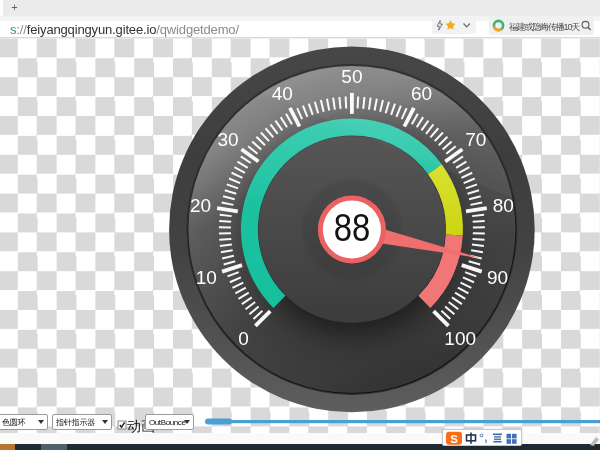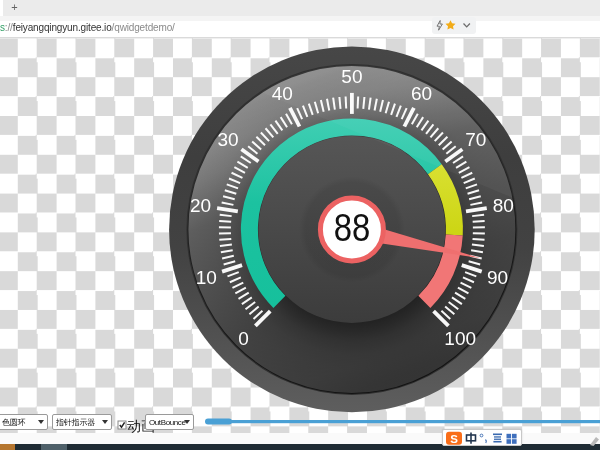--- a/index.html
+++ b/index.html
@@ -2,21 +2,21 @@
 <html><head><meta charset="utf-8">
 <style>
 * { margin:0; padding:0; box-sizing:border-box; }
 html,body { width:600px; height:450px; overflow:hidden; }
 body { font-family:"Liberation Sans", sans-serif; position:relative; background:#fff; }
 .tabstrip { position:absolute; left:0; top:0; width:600px; height:16px; background:#ebebeb; }
 .tabsliver { position:absolute; left:0; top:0; width:2.5px; height:16px; background:#fff; }
 .plus { position:absolute; left:8px; top:0px; width:13px; height:16px; color:#636363; font-size:11px; line-height:15px; text-align:center; }
 .toolbar { position:absolute; left:0; top:16px; width:600px; height:22px; background:#fff; border-bottom:1px solid #dadada; }
 .toolbar .shade { position:absolute; left:0; top:0; width:600px; height:5px; background:#f4f4f4; }
-.url { position:absolute; left:0px; top:5.5px; font-size:10px; letter-spacing:-0.15px; color:#333; white-space:nowrap; }
+.url { position:absolute; left:10px; top:5.5px; font-size:13px; letter-spacing:-0.15px; color:#333; white-space:nowrap; }
 .url .sec { color:#2e9e63; }
 .url .gray { color:#8a8a8a; }
 .iconpill { position:absolute; left:432px; top:1px; width:44px; height:17px; background:#f1f2f3; border-radius:3px; }
 .searchpill { position:absolute; left:489px; top:0px; width:105px; height:19px; background:#f0f0f1; border-radius:3px; }
 .stext { position:absolute; left:20px; top:5px; font-size:9px; color:#4a4a4a; letter-spacing:-1.2px; white-space:nowrap; }
 .content { position:absolute; left:0; top:38px; width:600px; height:395px; background:#fff;
   background-image: conic-gradient(#d9d9d9 90deg, #ffffff 90deg 180deg, #d9d9d9 180deg 270deg, #ffffff 270deg);
   background-size:38.8px 38.8px; background-position:-21px 0.4px; }
 .combo { position:absolute; height:16px; background:#fff; border:1px solid #9a9a9a; border-radius:2px; font-size:8px; color:#111; line-height:14px; }
 .combo .txt { position:absolute; left:3px; top:0.5px; white-space:nowrap; letter-spacing:-0.2px;}
@@ -32,20 +32,29 @@
   </div>
 <div class="toolbar">
     <div class="shade"></div>
   <div class="url"><span class="sec">s</span><span class="gray">://</span>feiyangqingyun.gitee.io<span class="gray">/qwidgetdemo/</span></div>
   <div class="iconpill">
     <svg width="44" height="17" style="position:absolute;left:0;top:0">
       <path d="M8.2 3.5 L5.0 9.2 L7.4 9.2 L6.6 13.2 L10.4 7.0 L7.9 7.0 Z" fill="none" stroke="#6a6a6a" stroke-width="0.9"></path>
       <path d="M18.5 3.2 l1.55 3.1 3.45.5 -2.5 2.4.6 3.4 -3.1-1.6 -3.1 1.6.6-3.4 -2.5-2.4 3.45-.5 Z" fill="#f2ac19"></path>
       <path d="M31.5 6.5 l3.2 3.4 3.2-3.4" fill="none" stroke="#6d6d6d" stroke-width="1.3"></path>
     </svg>
+  </div>
+  <div class="searchpill">
+    <svg width="105" height="19" style="position:absolute;left:0;top:0">
+      <circle cx="9.5" cy="9.5" r="4.6" fill="none" stroke="#3bb46f" stroke-width="2.6"></circle>
+      <path d="M 12.46 13.02 A 4.6 4.6 0 0 1 4.97 10.30" fill="none" stroke="#eda52f" stroke-width="2.6"></path>
+      <circle cx="96.5" cy="8.8" r="3.4" fill="none" stroke="#5f6368" stroke-width="1.2"></circle>
+      <line x1="99" y1="11.3" x2="101.6" y2="13.9" stroke="#5f6368" stroke-width="1.4"></line>
+    </svg>
+    <div class="stext">福建或隐晦传播10天</div>
   </div>
 </div>
 <svg width="600" height="450" viewBox="0 0 600 450" style="position:absolute;left:0;top:0;" font-family="Liberation Sans, sans-serif">
 <defs>
 <linearGradient id="bez" x1="0" y1="46.6" x2="0" y2="412.2" gradientUnits="userSpaceOnUse">
         <stop offset="0" stop-color="#474747"></stop>
         <stop offset="0.3" stop-color="#3e3e3e"></stop>
         <stop offset="0.55" stop-color="#424242"></stop>
         <stop offset="1" stop-color="#5e5e5e"></stop>
       </linearGradient>

